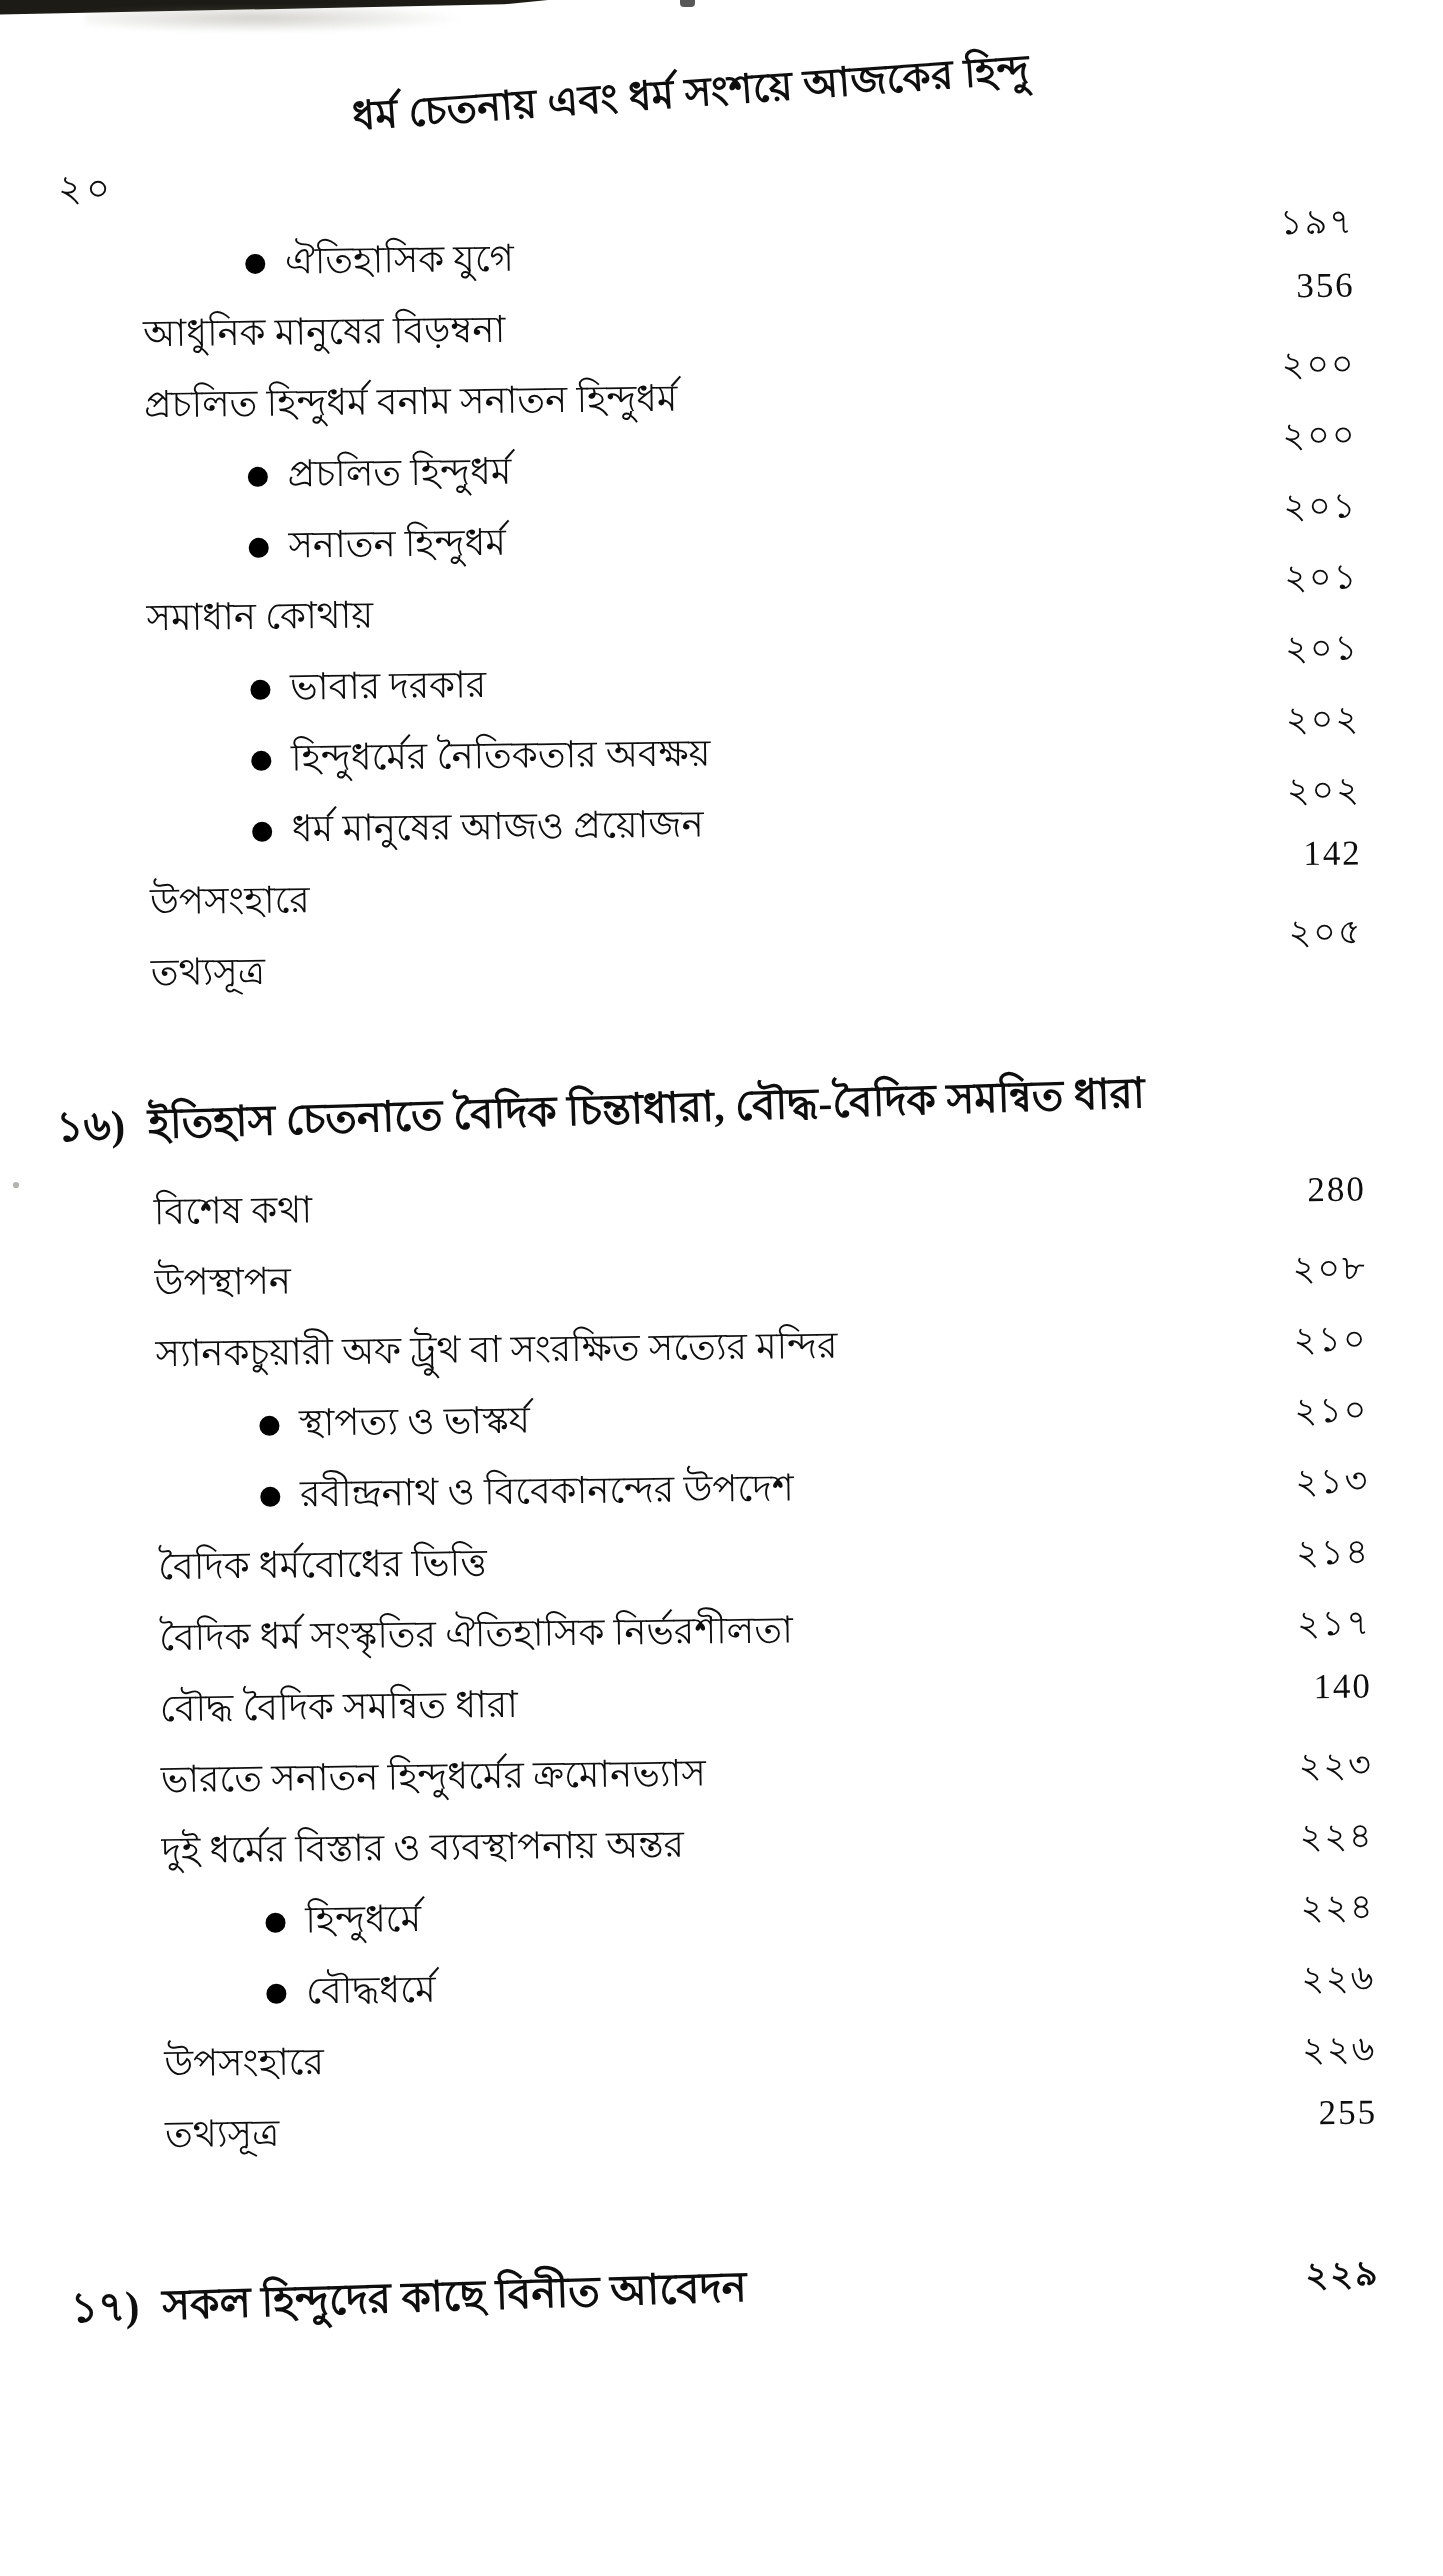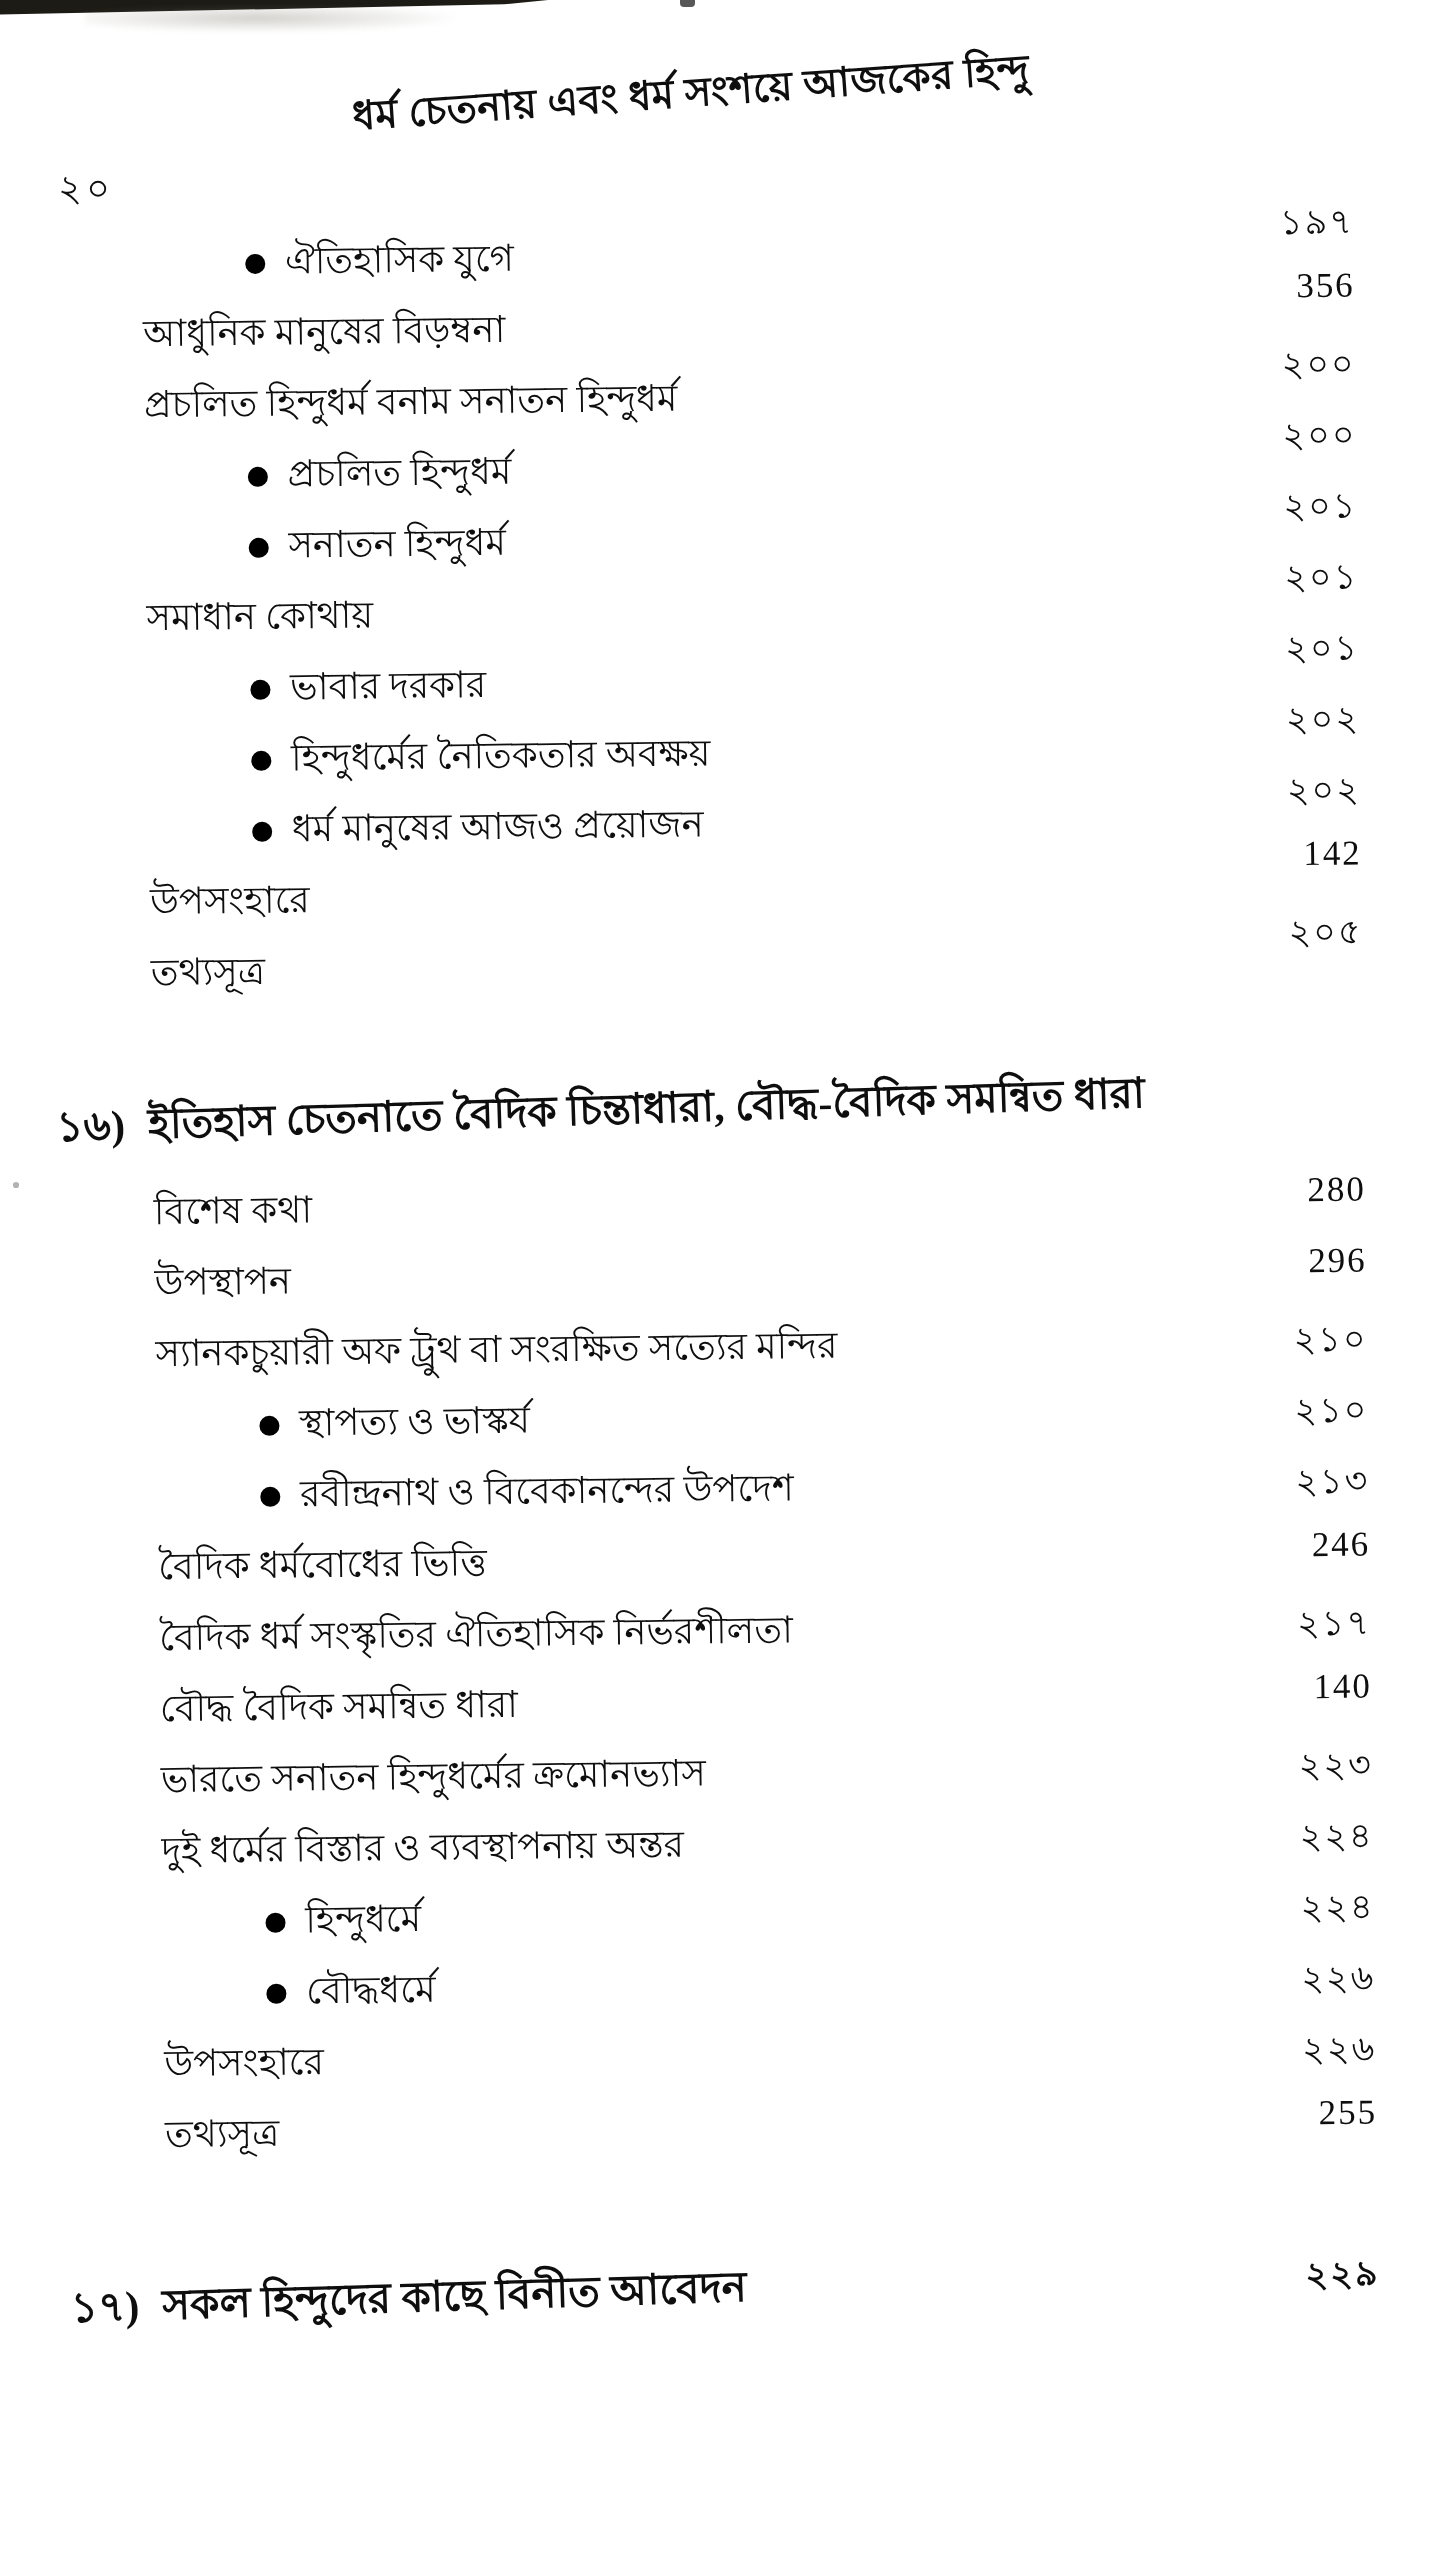--- a/index.html
+++ b/index.html
@@ -140,39 +140,39 @@
       <div class="section-heading">
         <span class="sec-id">১৬)</span>
         <span class="sec-title">ইতিহাস চেতনাতে বৈদিক চিন্তাধারা, বৌদ্ধ-বৈদিক সমন্বিত ধারা</span>
       </div>
       <div class="toc-row level-item lift-sm">
         <span class="label">বিশেষ কথা</span>
         <span class="page-num">280</span>
       </div>
       <div class="toc-row level-item lift-sm">
         <span class="label">উপস্থাপন</span>
-        <span class="page-num">296</span>
+        <span class="page-num">২০৮</span>
       </div>
       <div class="toc-row level-item lift-sm">
         <span class="label">স্যানকচুয়ারী অফ ট্রুথ বা সংরক্ষিত সত্যের মন্দির</span>
         <span class="page-num">২১০</span>
       </div>
       <div class="toc-row level-bullet lift-sm">
         <span class="bullet-dot"></span>
         <span class="label">স্থাপত্য ও ভাস্কর্য</span>
         <span class="page-num">২১০</span>
       </div>
       <div class="toc-row level-bullet lift-sm">
         <span class="bullet-dot"></span>
         <span class="label">রবীন্দ্রনাথ ও বিবেকানন্দের উপদেশ</span>
         <span class="page-num">২১৩</span>
       </div>
       <div class="toc-row level-item lift-sm">
         <span class="label">বৈদিক ধর্মবোধের ভিত্তি</span>
-        <span class="page-num">246</span>
+        <span class="page-num">২১৪</span>
       </div>
       <div class="toc-row level-item lift-sm">
         <span class="label">বৈদিক ধর্ম সংস্কৃতির ঐতিহাসিক নির্ভরশীলতা</span>
         <span class="page-num">২১৭</span>
       </div>
       <div class="toc-row level-item lift-sm">
         <span class="label">বৌদ্ধ বৈদিক সমন্বিত ধারা</span>
         <span class="page-num">140</span>
       </div>
       <div class="toc-row level-item lift-sm">

